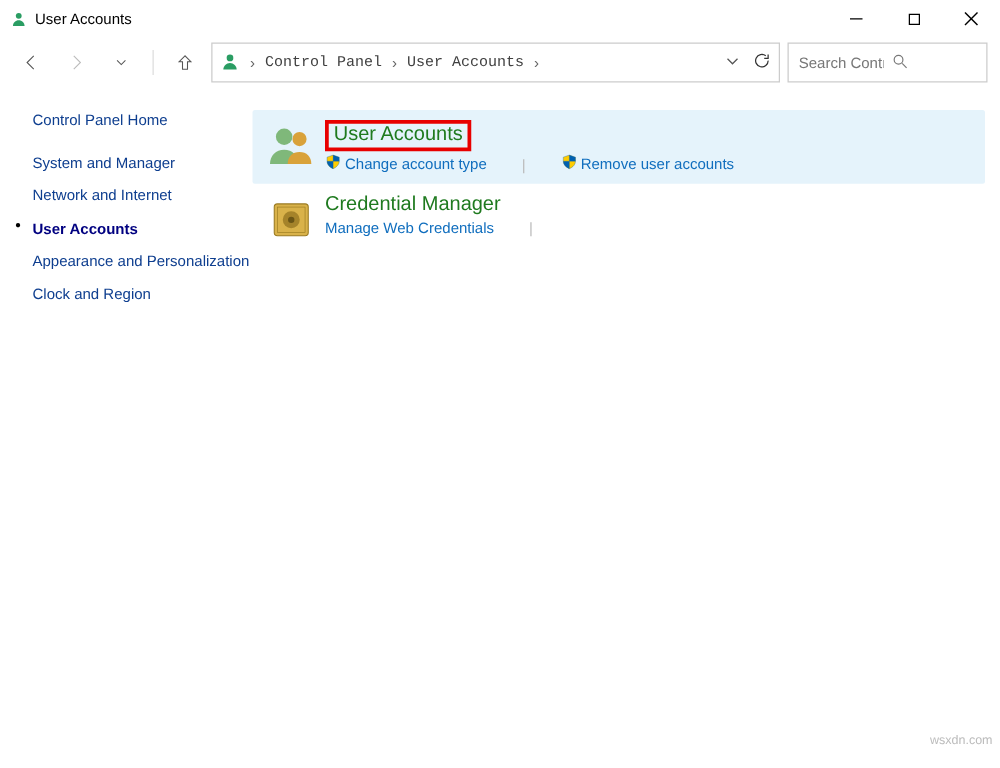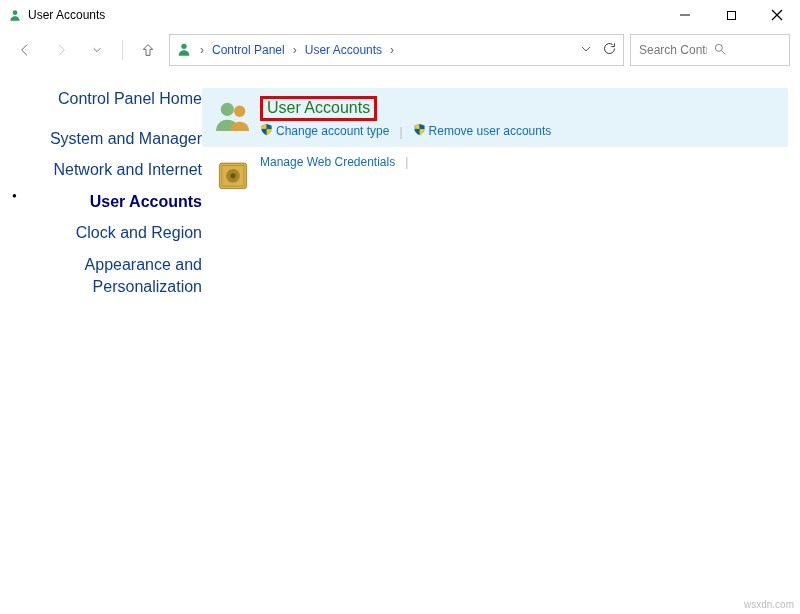--- a/index.html
+++ b/index.html
@@ -60,22 +60,23 @@
   .addressbar {
     flex: 1;
     height: 32px;
     border: 1px solid #ccc;
     display: flex;
     align-items: center;
     padding: 0 6px;
     gap: 4px;
   }
   .crumb {
-    color: #1d4ed8;
-    font-size: 12px;
+    color: #404040;
+    font-size: 12px;
+    font-family: Liberation Mono, monospace;
   }
   .crumb-sep {
     color: #666;
     padding: 0 4px;
   }
   .addr-right {
     margin-left: auto;
     display: flex;
     align-items: center;
     gap: 10px;
@@ -96,26 +97,25 @@
   .body {
     display: flex;
     padding: 18px 12px 0 12px;
   }
   .sidebar {
     width: 190px;
     padding-left: 14px;
   }
   .side-link {
     color: #0e3e8f;
-    font-size: 16px;
+    font-size: 12px;
     margin-bottom: 10px;
     cursor: pointer;
     position: relative;
     line-height:1.35;
-    text-align:right;
   }
   .side-link.heading {
     color: #0e3e8f;
     margin-bottom: 18px;
   }
   .side-link.active {
     color: #000080;
     font-weight: 700;
   }
   .side-link.active::before {
@@ -153,39 +153,39 @@
     display:inline-block;
   }
   .redbox {
     border: 3px solid #e80000;
     padding: 0 4px 1px 4px;
     display:inline-block;
   }
   .sub-links {
     display: flex;
     align-items: flex-end;
-    gap: 10px;
+    gap: 28px;
     font-size: 12px;
   }
   .sub-link {
     color: #106ebe;
     display:flex;
     align-items:center;
     gap:3px;
   }
   .sub-sep {
     color: #bbb;
   }
   .shield {
     display:inline-block;
   }
   .watermark {
     position:absolute;
     right:6px;
-    bottom:4px;
+    bottom:16px;
     font-size:10px;
     color:#bbb;
     font-family: Arial, sans-serif;
   }
 </style>
 </head>
 <body>
 
 <div class="titlebar">
   <span class="user-icon-small">
@@ -276,22 +276,22 @@
   </div>
 </div>
 
 <div class="body">
   <div class="sidebar">
     <div class="side-link heading">Control Panel Home</div>
     <div id="sidebar-items">
         <div class="side-link">System and Manager</div>
         <div class="side-link">Network and Internet</div>
         <div class="side-link active">User Accounts</div>
+        <div class="side-link">Appearance and Personalization</div>
         <div class="side-link">Clock and Region</div>
-        <div class="side-link">Appearance and Personalization</div>
       </div>
   </div>
 
   <div class="main" id="main-panel">
       <div class="cat highlight">
         <div class="cat-icon">
           <svg width="38" height="34" viewBox="0 0 40 36">
             <circle cx="14" cy="11" r="7" fill="#7fb87a"></circle>
             <path d="M2 34c0-7 5-12 12-12s12 5 12 12" fill="#7fb87a"></path>
             <circle cx="27" cy="13" r="6" fill="#d9a23a"></circle>
@@ -328,20 +328,21 @@
       <div class="cat">
         <div class="cat-icon">
           <svg width="34" height="34" viewBox="0 0 40 40">
             <rect x="4" y="6" width="32" height="30" rx="3" fill="#d9b24a" stroke="#9a7a20" stroke-width="1"></rect>
             <circle cx="20" cy="21" r="8" fill="#a5832a"></circle>
             <circle cx="20" cy="21" r="3" fill="#6b5515"></circle>
             <rect x="7" y="9" width="26" height="24" fill="none" stroke="#9a7a20" stroke-width="0.6"></rect>
           </svg>
         </div>
         <div class="cat-body">
+          <div><span class="cat-title">Credential Manager</span></div>
           <div class="sub-links">
             <span class="sub-link">
               <span>Manage Web Credentials</span>
             </span>
             <span class="sub-sep">|</span>
           </div>
         </div>
       </div>
     </div>
 </div>

